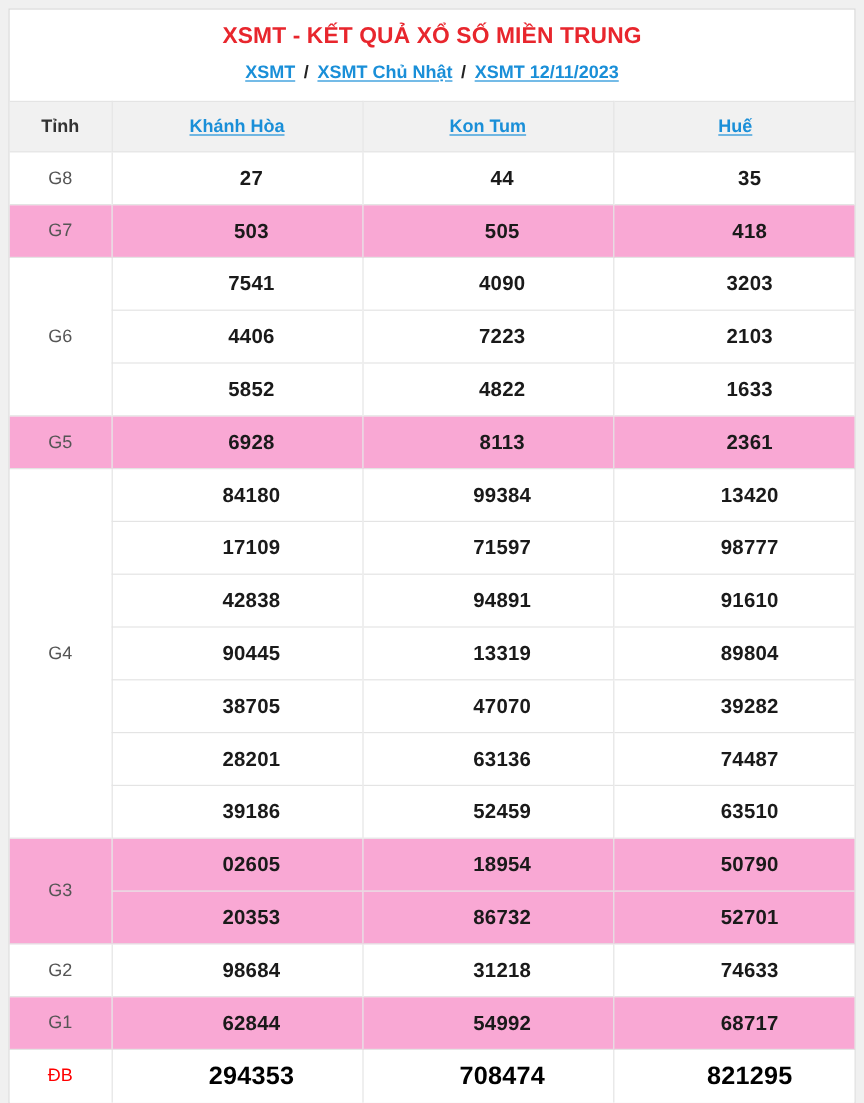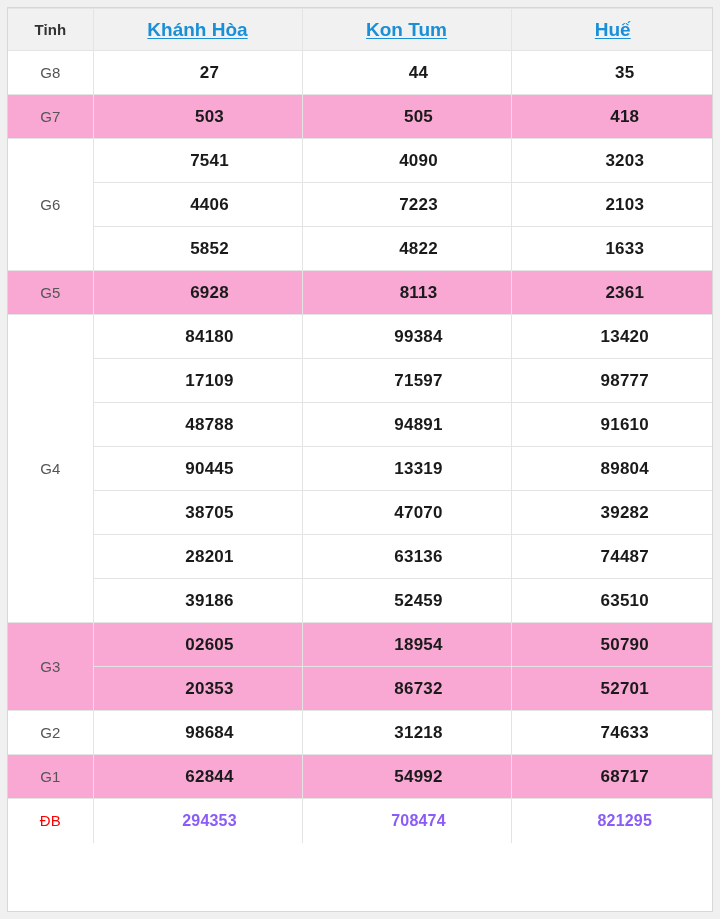--- a/index.html
+++ b/index.html
@@ -96,21 +96,21 @@
   }
 
   thead th.prize-head {
     color: #333333;
   }
 
   thead th a.prov {
     color: #1a8fd8;
     text-decoration: underline;
     text-underline-offset: 2px;
-    font-size: 19px;
+    font-size: 15px;
     font-weight: 700;
   }
 
   
   td.prize-label {
     font-size: 15px;
     font-weight: 400;
     color: #555555;
   }
 
@@ -122,27 +122,38 @@
     letter-spacing: 0.2px;
     padding-left: 24px;
   }
 
   
   tr.stripe td { background: #f9a8d4; }
   tr.plain  td { background: #ffffff; }
 
   
   tr.special td.prize-label { color: #ff0000; font-weight: 400; }
-  tr.special td.num { color: #8b5cf6; font-weight: 700; font-size: 16px; }
+  tr.special td.num { color: #000000; font-weight: 700; font-size: 21px; }
 </style>
 </head>
 <body>
 
 <div class="card">
 
+  <div class="head">
+    <div class="page-title">XSMT - KẾT QUẢ XỔ SỐ MIỀN TRUNG</div>
+
+    <div class="breadcrumb">
+      <a href="#" class="crumb">XSMT</a>
+      <span class="crumb-sep">/</span>
+      <a href="#" class="crumb">XSMT Chủ Nhật</a>
+      <span class="crumb-sep">/</span>
+      <a href="#" class="crumb">XSMT 12/11/2023</a>
+    </div>
+  </div>
 
   <table class="result">
     <colgroup>
       <col class="c-prize">
         <col class="c-p1">
         <col class="c-p2">
         <col class="c-p3">
     </colgroup>
     <thead>
       <tr>
@@ -198,21 +209,21 @@
           <td class="num">84180</td>
           <td class="num">99384</td>
           <td class="num">13420</td>
         </tr>
         <tr class="plain">
           <td class="num">17109</td>
           <td class="num">71597</td>
           <td class="num">98777</td>
         </tr>
         <tr class="plain">
-          <td class="num">48788</td>
+          <td class="num">42838</td>
           <td class="num">94891</td>
           <td class="num">91610</td>
         </tr>
         <tr class="plain">
           <td class="num">90445</td>
           <td class="num">13319</td>
           <td class="num">89804</td>
         </tr>
         <tr class="plain">
           <td class="num">38705</td>

